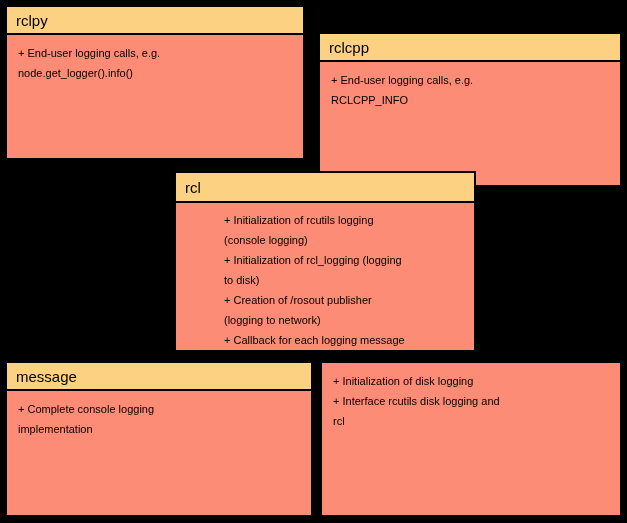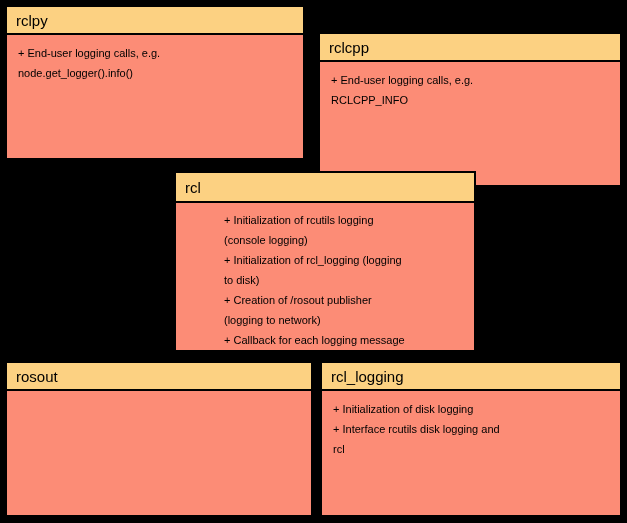--- a/index.html
+++ b/index.html
@@ -79,26 +79,25 @@
 (console logging)
 + Initialization of rcl_logging (logging
 to disk)
 + Creation of /rosout publisher
 (logging to network)
 + Callback for each logging message</div>
   </div>
 
   <div class="class-box" id="box-rcutils">
     <div class="box-header">
-      <span>rosout</span>
+      <span>message</span>
     </div>
+    <div class="box-body">+ Complete console logging
+implementation</div>
   </div>
 
   <div class="class-box" id="box-rcl-logging">
-    <div class="box-header">
-      <span>rcl_logging</span>
-    </div>
     <div class="box-body">+ Initialization of disk logging
 + Interface rcutils disk logging and
 rcl</div>
   </div>
 
 </div>
 
 </body></html>

